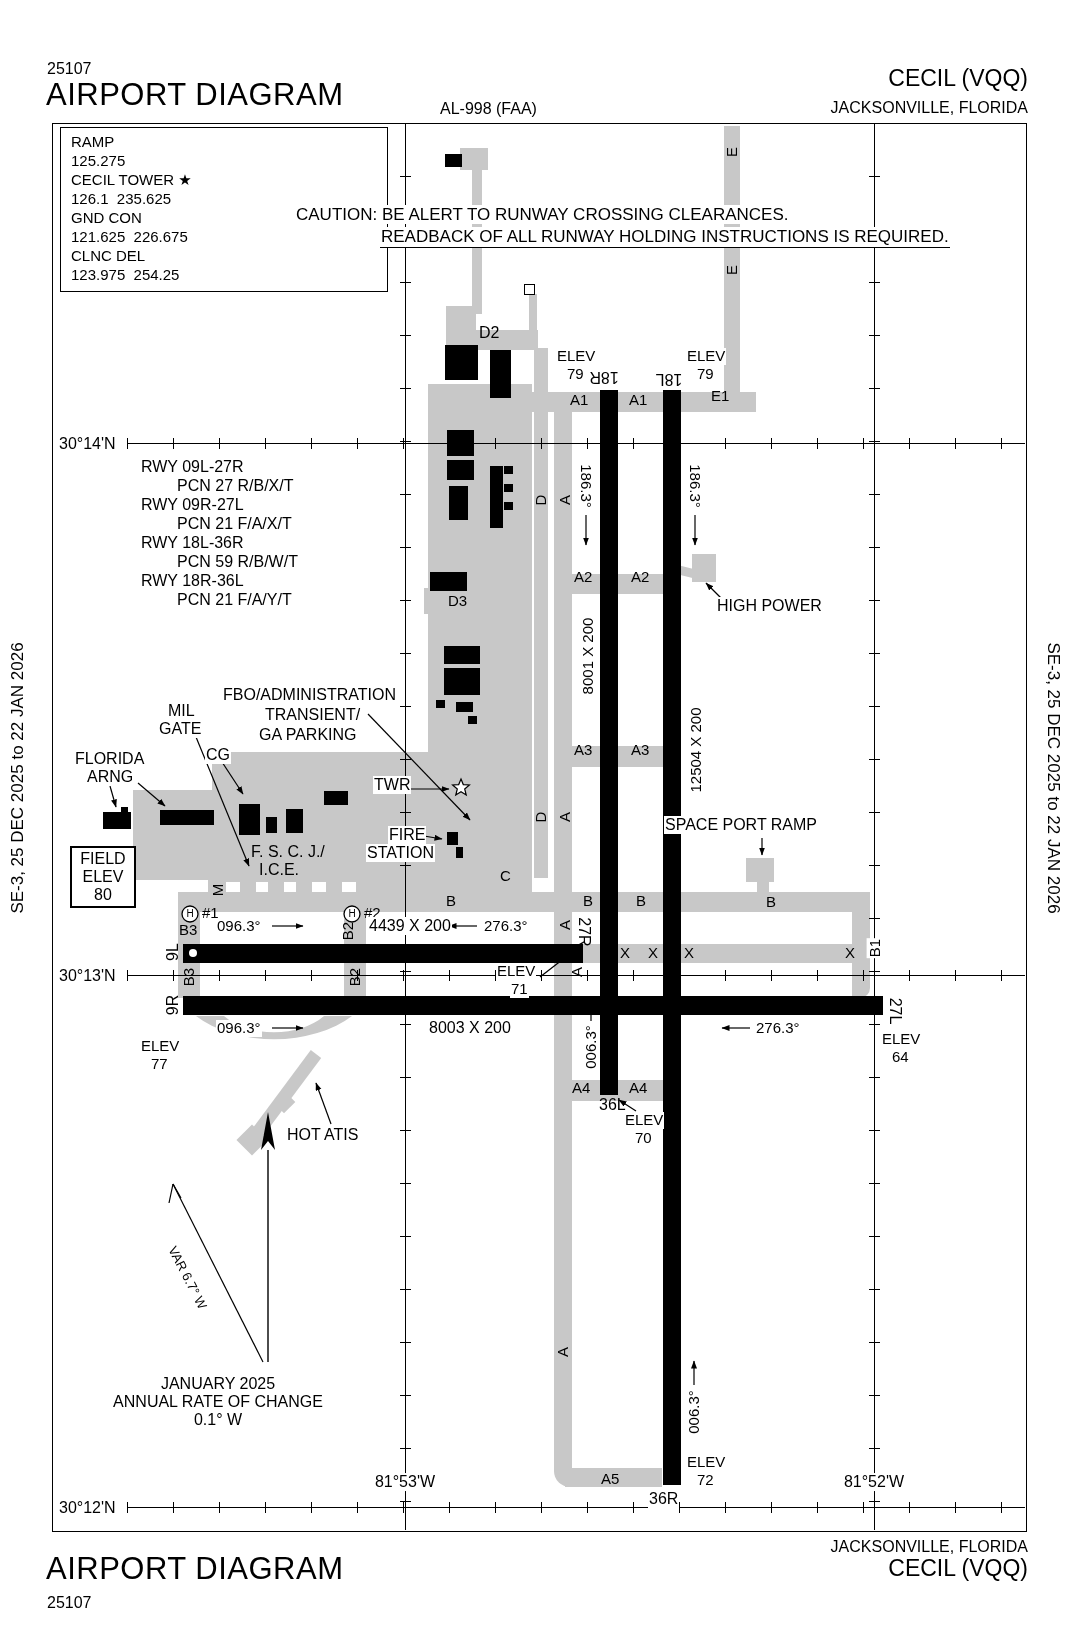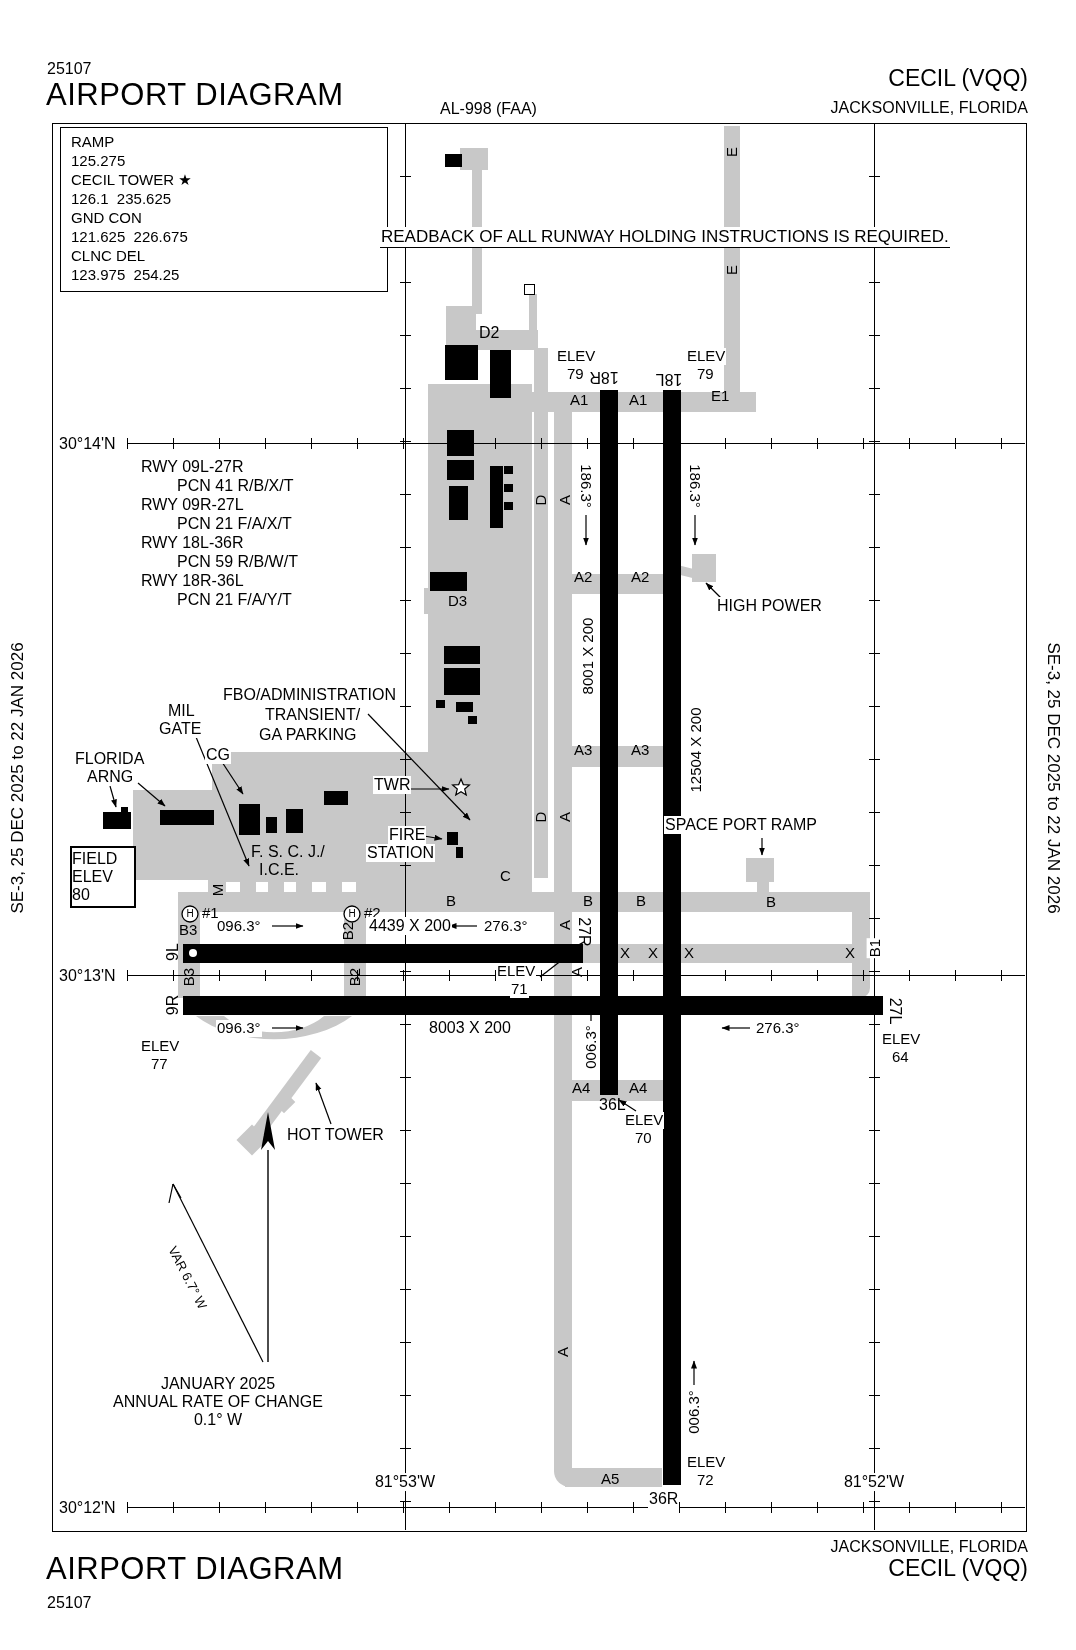--- a/index.html
+++ b/index.html
@@ -167,24 +167,25 @@
       <div>125.275</div>
       <div>CECIL TOWER ★</div>
       <div>126.1&nbsp;&nbsp;235.625</div>
       <div>GND CON</div>
       <div>121.625&nbsp;&nbsp;226.675</div>
       <div>CLNC DEL</div>
       <div>123.975&nbsp;&nbsp;254.25</div>
     </div>
   </div>
 
+  <div class="t bgw" style="left:295px;top:205px;font-size:17px">CAUTION: BE ALERT TO RUNWAY CROSSING CLEARANCES.</div>
   <div class="t bgw" style="left:380px;top:227px;font-size:17px;border-bottom:1.5px solid #000;padding-bottom:1px">READBACK OF ALL RUNWAY HOLDING INSTRUCTIONS IS REQUIRED.</div>
 
   <div class="t bgw" style="left:140px;top:458px;font-size:16px">RWY 09L-27R</div>
-  <div class="t bgw" style="left:176px;top:477px;font-size:16px">PCN 41 R/B/X/T</div>
+  <div class="t bgw" style="left:176px;top:477px;font-size:16px">PCN 27 R/B/X/T</div>
   <div class="t bgw" style="left:140px;top:496px;font-size:16px">RWY 09R-27L</div>
   <div class="t bgw" style="left:176px;top:515px;font-size:16px">PCN 21 F/A/X/T</div>
   <div class="t bgw" style="left:140px;top:534px;font-size:16px">RWY 18L-36R</div>
   <div class="t bgw" style="left:176px;top:553px;font-size:16px">PCN 59 R/B/W/T</div>
   <div class="t bgw" style="left:140px;top:572px;font-size:16px">RWY 18R-36L</div>
   <div class="t bgw" style="left:176px;top:591px;font-size:16px">PCN 21 F/A/Y/T</div>
 
   <div class="t bgw" style="left:58px;top:435px;font-size:16px">30°14'N</div>
   <div class="t bgw" style="left:58px;top:967px;font-size:16px">30°13'N</div>
   <div class="t bgw" style="left:58px;top:1499px;font-size:16px">30°12'N</div>
@@ -224,21 +225,21 @@
   <div class="t bgw" style="left:74px;top:750px;font-size:16px">FLORIDA</div>
   <div class="t bgw" style="left:86px;top:768px;font-size:16px">ARNG</div>
   <div class="t bgw" style="left:373px;top:776px;font-size:16px">TWR</div>
   <div class="t bgw" style="left:388px;top:826px;font-size:16px">FIRE</div>
   <div class="t bgw" style="left:366px;top:844px;font-size:16px">STATION</div>
   <div class="t" style="left:251px;top:843px;font-size:16px">F. S. C. J./</div>
   <div class="t" style="left:259px;top:861px;font-size:16px">I.C.E.</div>
   <div class="t bgw" style="left:664px;top:816px;font-size:16px">SPACE PORT RAMP</div>
 
   <div class="box" style="left:70px;top:846px;width:62px;height:58px;border-width:2px;background:#fff">
-    <div style="font-size:16px;line-height:18px;padding-top:2px">
+    <div style="text-align:center;font-size:16px;line-height:18px;padding-top:2px">
       <div>FIELD</div>
       <div>ELEV</div>
       <div>80</div>
     </div>
   </div>
 
   <div class="t rN90" style="left:218px;top:890px">M</div>
   <div class="t" style="left:500px;top:868px">C</div>
   <div class="t" style="left:446px;top:893px">B</div>
   <div class="t" style="left:583px;top:893px">B</div>
@@ -276,21 +277,21 @@
   <div class="t bgw" style="left:150px;top:1056px">77</div>
   <div class="t r90" style="left:895px;top:1011px;font-size:16px">27L</div>
   <div class="t bgw" style="left:881px;top:1031px">ELEV</div>
   <div class="t bgw" style="left:891px;top:1049px">64</div>
   <div class="t rN90 bgw" style="left:591px;top:1047px">006.3°</div>
   <div class="t" style="left:572px;top:1080px">A4</div>
   <div class="t" style="left:629px;top:1080px">A4</div>
   <div class="t" style="left:599px;top:1096px;font-size:16px">36L</div>
   <div class="t bgw" style="left:624px;top:1112px">ELEV</div>
   <div class="t bgw" style="left:634px;top:1130px">70</div>
-  <div class="t bgw" style="left:286px;top:1126px;font-size:16px">HOT TOWER</div>
+  <div class="t bgw" style="left:286px;top:1126px;font-size:16px">HOT ATIS</div>
   <div class="t r63" style="left:187px;top:1278px;font-size:13px">VAR 6.7° W</div>
   <div class="t cc bgw" style="left:218px;top:1384px;font-size:16px">JANUARY 2025</div>
   <div class="t cc bgw" style="left:218px;top:1402px;font-size:16px">ANNUAL RATE OF CHANGE</div>
   <div class="t cc bgw" style="left:218px;top:1420px;font-size:16px">0.1° W</div>
   <div class="t rN90" style="left:563px;top:1352px">A</div>
   <div class="t" style="left:601px;top:1471px">A5</div>
   <div class="t bgw" style="left:648px;top:1490px;font-size:16px">36R</div>
   <div class="t bgw" style="left:686px;top:1454px">ELEV</div>
   <div class="t bgw" style="left:696px;top:1472px">72</div>
   <div class="t rN90 bgw" style="left:694px;top:1412px">006.3°</div>

